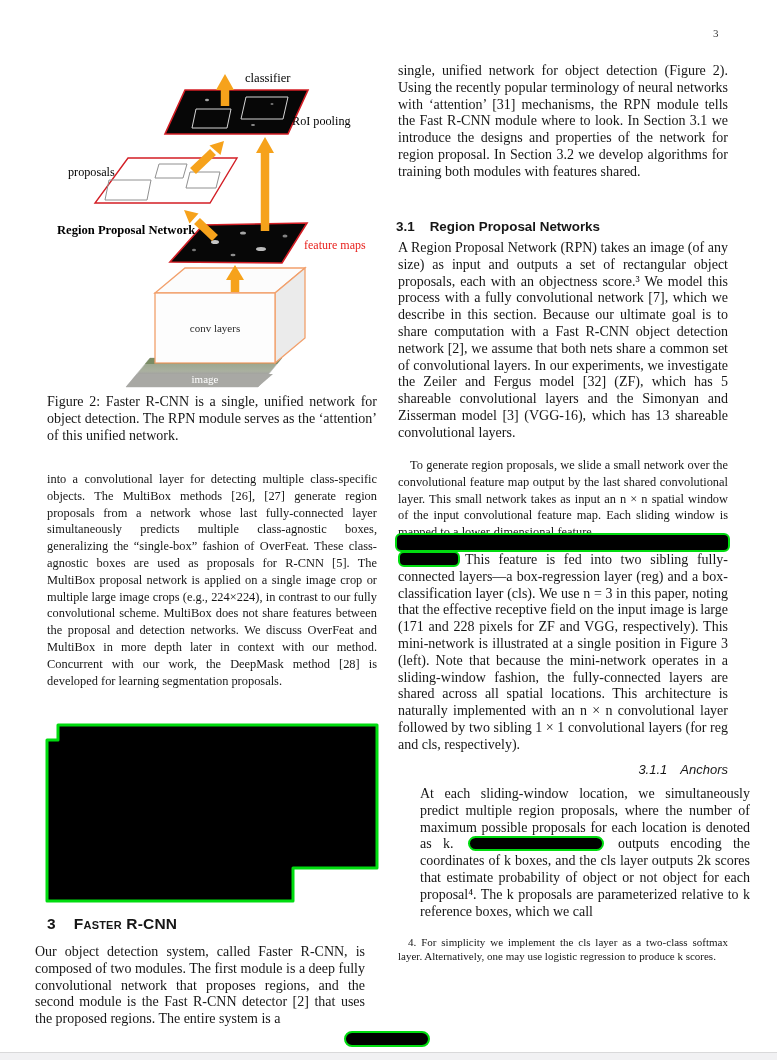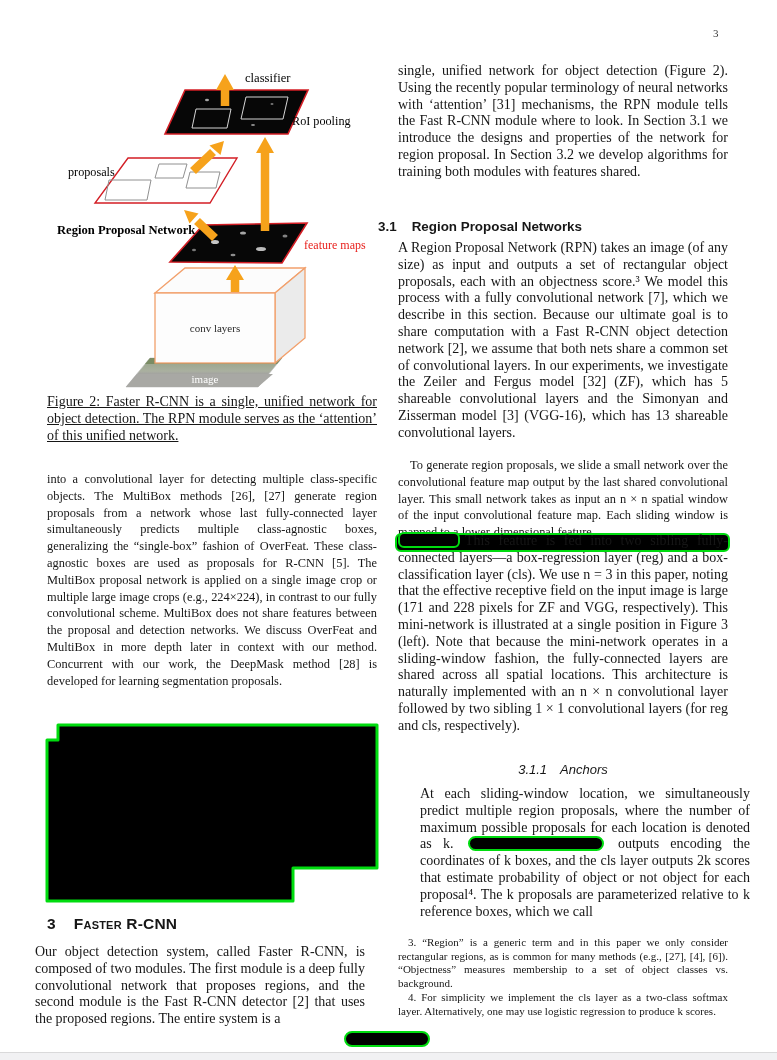--- a/index.html
+++ b/index.html
@@ -2,21 +2,21 @@
 <html><head>
 <meta charset="utf-8">
 <style>
   html,body{margin:0;padding:0;}
   body{
     width:777px;height:1060px;position:relative;background:#ffffff;
     font-family:"Liberation Serif",serif;color:#161616;overflow:hidden;
   }
   .block{position:absolute;text-align:justify;line-height:16.8px;font-size:14px;}
   .tight{font-size:12.4px;}
-  .caption{line-height:17.2px;text-decoration:underline;}
+  .caption{line-height:17.2px;}
   .sans{font-family:"Liberation Sans",sans-serif;}
   .h3{font-weight:bold;font-size:15.5px;letter-spacing:.2px;}
   .h3 .sc{font-variant:small-caps;}
   .h3 .num{margin-right:18px;}
   .h31{font-weight:bold;font-size:13.4px;}
   .h31 .num{margin-right:15px;}
   .h311{font-style:italic;font-size:13px;}
   .h311 .num{margin-right:13px;}
   .fn{font-size:11px;line-height:13.7px;}
   .fn p{margin:0;text-indent:10px;text-align:justify;}
@@ -136,44 +136,43 @@
 </svg>
 
 <div class="block sans h3" style="left:47px;top:916px;width:330px;text-align:left">
   <span class="num">3</span><span class="sc">Faster R-CNN</span>
 </div>
 
 <div class="block" style="left:35px;top:944px;width:330px">Our object detection system, called Faster R-CNN, is composed of two modules. The first module is a deep fully convolutional network that proposes regions, and the second module is the Fast R-CNN detector [2] that uses the proposed regions. The entire system is a</div>
 
 <div class="block" style="left:398px;top:63px;width:330px">single, unified network for object detection (Figure 2). Using the recently popular terminology of neural networks with ‘attention’ [31] mechanisms, the RPN module tells the Fast R-CNN module where to look. In Section 3.1 we introduce the designs and properties of the network for region proposal. In Section 3.2 we develop algorithms for training both modules with features shared.</div>
 
-<div class="block sans h31" style="left:378px;top:219px;width:330px;text-align:left">
+<div class="block sans h31" style="left:396px;top:219px;width:330px;text-align:left">
   <span class="num">3.1</span><span>Region Proposal Networks</span>
 </div>
 
 <div class="block" style="left:398px;top:240px;width:330px">A Region Proposal Network (RPN) takes an image (of any size) as input and outputs a set of rectangular object proposals, each with an objectness score.³ We model this process with a fully convolutional network [7], which we describe in this section. Because our ultimate goal is to share computation with a Fast R-CNN object detection network [2], we assume that both nets share a common set of convolutional layers. In our experiments, we investigate the Zeiler and Fergus model [32] (ZF), which has 5 shareable convolutional layers and the Simonyan and Zisserman model [3] (VGG-16), which has 13 shareable convolutional layers.</div>
 
 <div class="block tight indent" style="left:398px;top:457px;width:330px;height:80px;overflow:hidden">To generate region proposals, we slide a small network over the convolutional feature map output by the last shared convolutional layer. This small network takes as input an n × n spatial window of the input convolutional feature map. Each sliding window is mapped to a lower-dimensional feature</div>
 
 <div class="redact-bar" style="left:395px;top:533px;width:331px;height:15px"></div>
 
-<div class="block" style="left:398px;top:532px;width:330px">
+<div class="block" style="left:398px;top:551px;width:330px">
   <span class="redact-stub"></span><span>This feature is fed into two sibling fully-connected layers—a box-regression layer (reg) and a box-classification layer (cls). We use n = 3 in this paper, noting that the effective receptive field on the input image is large (171 and 228 pixels for ZF and VGG, respectively). This mini-network is illustrated at a single position in Figure 3 (left). Note that because the mini-network operates in a sliding-window fashion, the fully-connected layers are shared across all spatial locations. This architecture is naturally implemented with an n × n convolutional layer followed by two sibling 1 × 1 convolutional layers (for reg and cls, respectively).</span>
 </div>
 
-<div class="block sans h311" style="left:398px;top:762px;width:330px;text-align:center">
+<div class="block sans h311" style="left:398px;top:762px;width:330px;text-align:right">
   <span class="num">3.1.1</span><span>Anchors</span>
 </div>
 
 <div class="block" style="left:420px;top:786px;width:330px">
   <span>At each sliding-window location, we simultaneously predict multiple region proposals, where the number of maximum possible proposals for each location is denoted as k.</span>
   <span class="redact-pill"></span>
   <span>outputs encoding the coordinates of k boxes, and the cls layer outputs 2k scores that estimate probability of object or not object for each proposal⁴. The k proposals are parameterized relative to k reference boxes, which we call</span>
 </div>
 
 <div class="block fn" style="left:398px;top:936px;width:330px">
-  <p>3. “Region” is a generic term and in this paper we only consider rectangular regions, as is common for many methods (e.g., [27], [4], [6]). “Objectness” measures membership to a set of object classes vs. background.</p>
   <p>4. For simplicity we implement the cls layer as a two-class softmax layer. Alternatively, one may use logistic regression to produce k scores.</p>
 </div>
 
 <div style="position:absolute;left:344px;top:1031px;width:82px;height:12px;background:#000;border:2.5px solid #00DC0F;border-radius:8px"></div>
 
 <div class="page-bottom"></div>
 
 </body></html>

